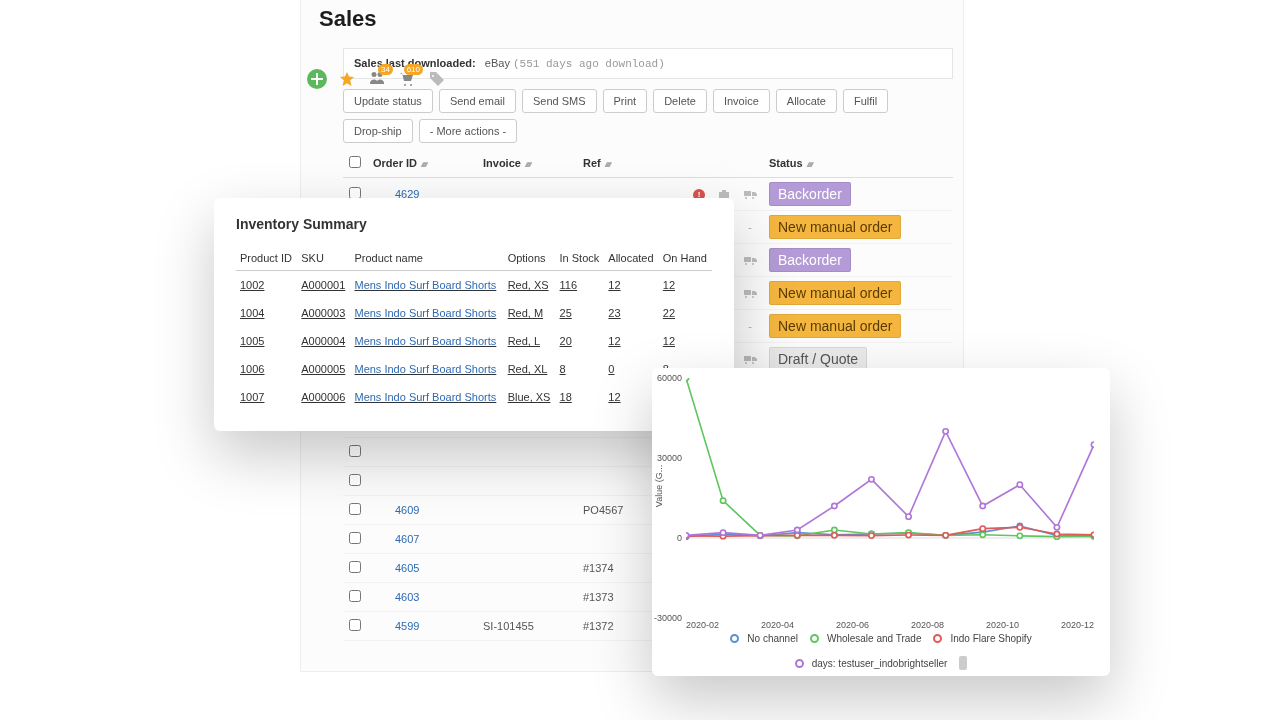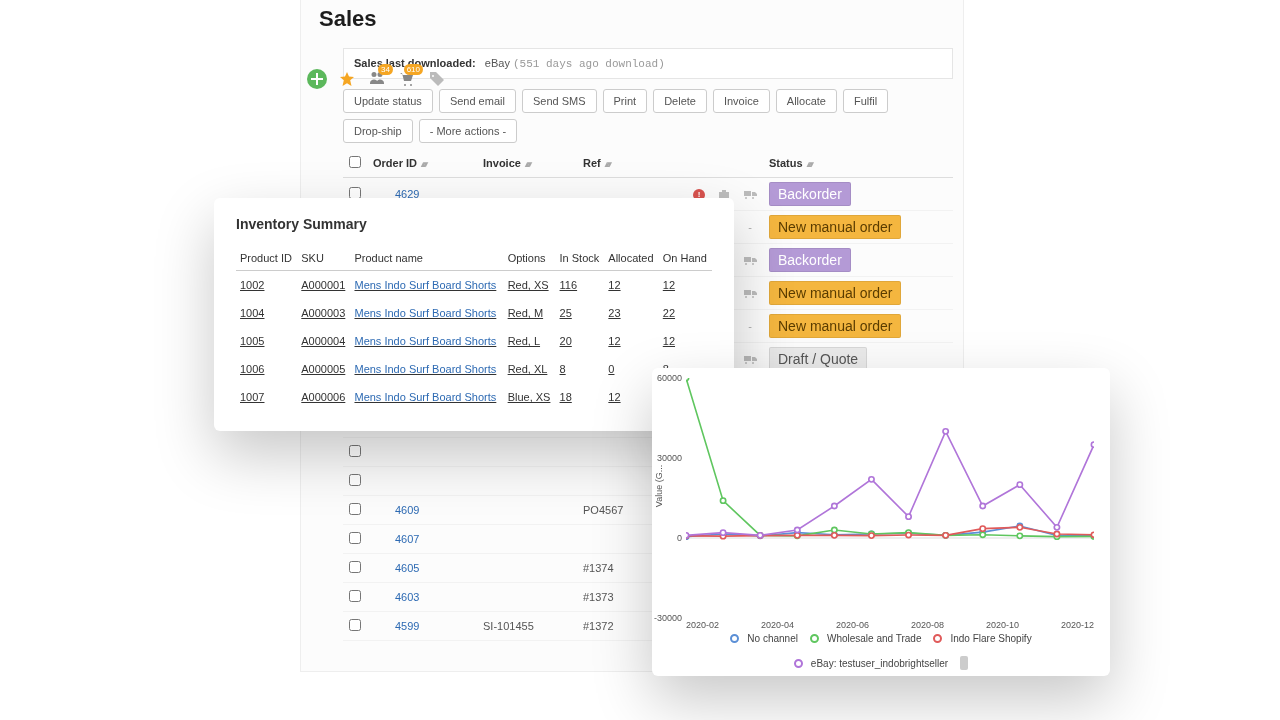--- a/index.html
+++ b/index.html
@@ -530,17 +530,17 @@
       <span class="legend-item">
         <span class="leg-dot" style="border-color:#5fc65f"></span>
         <span>Wholesale and Trade</span>
       </span>
       <span class="legend-item">
         <span class="leg-dot" style="border-color:#e05a5a"></span>
         <span>Indo Flare Shopify</span>
       </span>
       <span class="legend-item">
         <span class="leg-dot" style="border-color:#b075d9"></span>
-        <span>eBay: testuser_indobrightseller</span>
+        <span>days: testuser_indobrightseller</span>
       </span>
       <span class="scroll-thumb"></span>
     </div>
 </div>
 
 </body></html>

